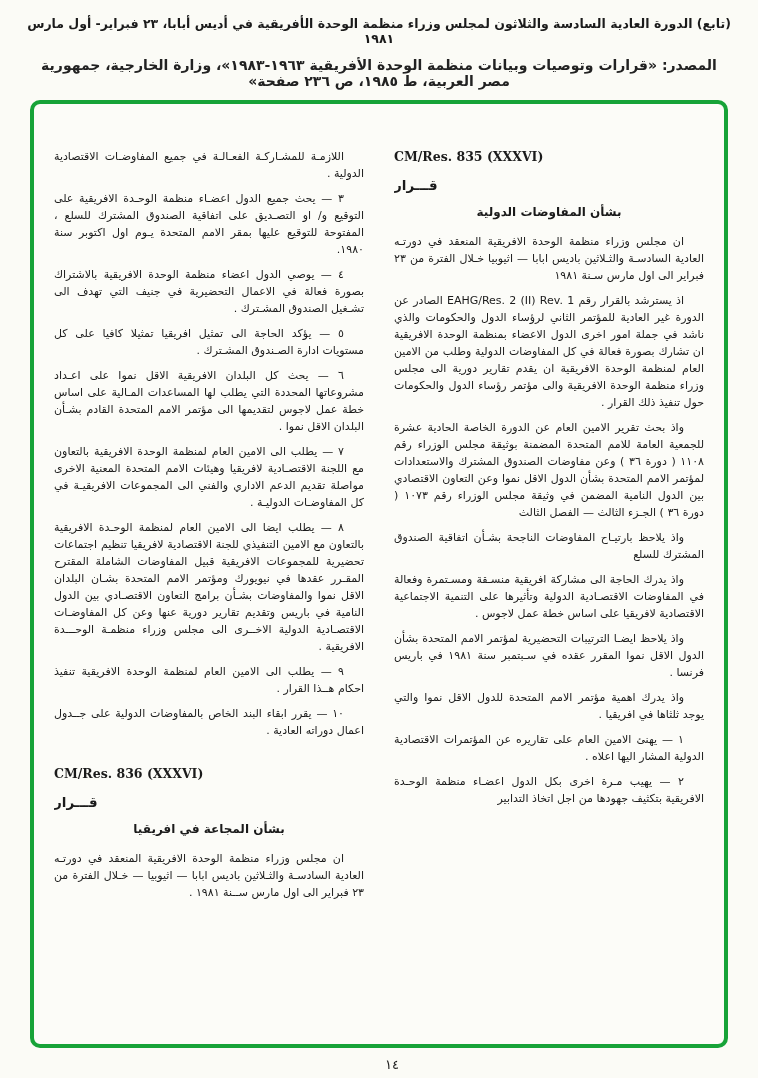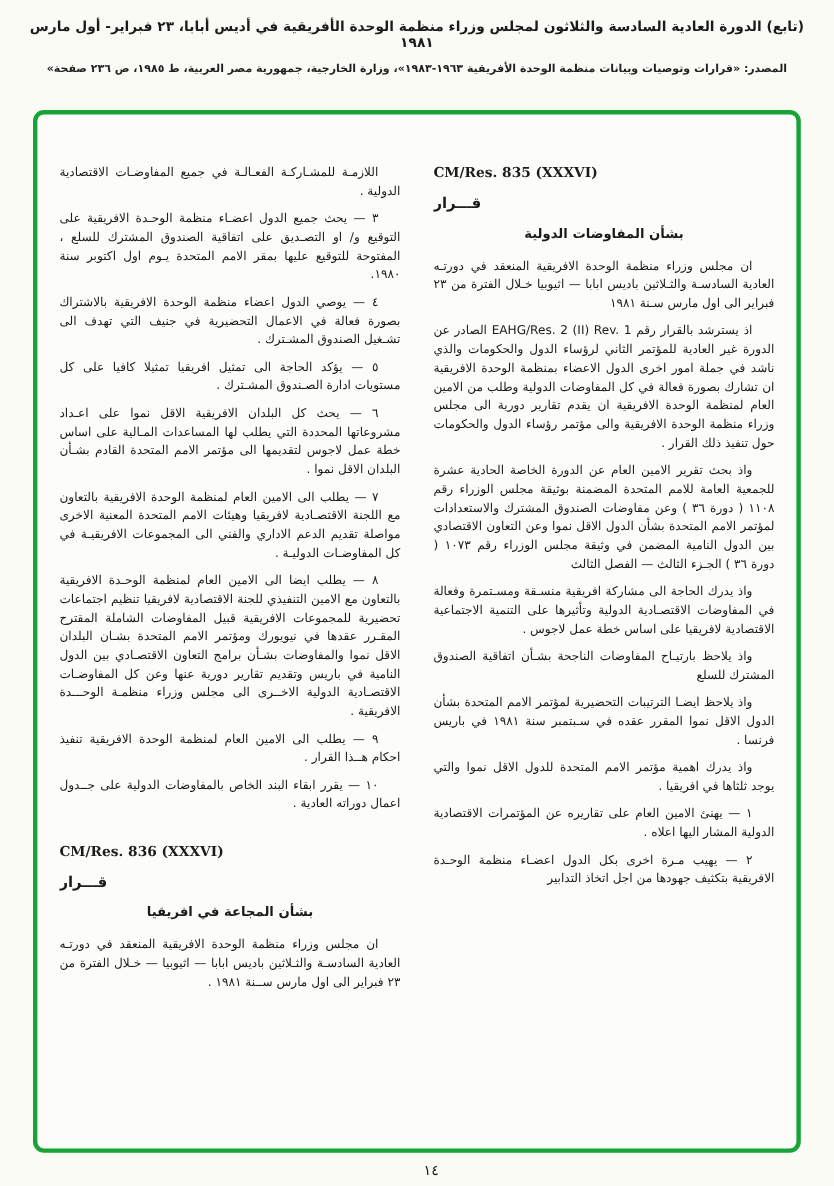--- a/index.html
+++ b/index.html
@@ -9,21 +9,21 @@
     font-family:"DejaVu Sans", sans-serif;
     color:#1b1b1b;
     position:relative;
     overflow:hidden;
   }
   .page { position:absolute; inset:0; }
 
   
   .hdr { direction:rtl; text-align:center; padding:16px 26px 0; }
   .hdr-line1 { font-size:12.5px; font-weight:bold; letter-spacing:.2px; }
-  .hdr-line2 { font-size:10px; font-weight:bold; margin-top:11px; color:#222; }
+  .hdr-line2 { font-size:14px; font-weight:bold; margin-top:11px; color:#222; }
 
   
   .frame {
     position:absolute; top:100px; left:30px; width:698px; height:948px;
     border:4px solid #17a338; border-radius:10px;
     background:#fcfcf8; padding:16px 20px; overflow:hidden;
   }
   .columns { display:flex; direction:rtl; gap:30px; height:100%; }
   .col {
     flex:1; direction:rtl; text-align:justify;
@@ -64,22 +64,22 @@
   <div class="frame">
     <div class="columns">
 
       <div class="col">
         <div class="doc-ref">CM/Res. 835 (XXXVI)</div>
         <div class="res-title">قـــرار</div>
         <div class="res-subtitle">بشأن المفاوضات الدولية</div>
         <p>ان مجلس وزراء منظمة الوحدة الافريقية المنعقد في دورتـه العادية السادسـة والثـلاثين باديس ابابا — اثيوبيا خـلال الفترة من ٢٣ فبراير الى اول مارس سـنة ١٩٨١</p>
         <p>اذ يسترشد بالقرار رقم EAHG/Res. 2 (II) Rev. 1 الصادر عن الدورة غير العادية للمؤتمر الثاني لرؤساء الدول والحكومات والذي ناشد في جملة امور اخرى الدول الاعضاء بمنظمة الوحدة الافريقية ان تشارك بصورة فعالة في كل المفاوضات الدولية وطلب من الامين العام لمنظمة الوحدة الافريقية ان يقدم تقارير دورية الى مجلس وزراء منظمة الوحدة الافريقية والى مؤتمر رؤساء الدول والحكومات حول تنفيذ ذلك القرار .</p>
         <p>واذ بحث تقرير الامين العام عن الدورة الخاصة الحادية عشرة للجمعية العامة للامم المتحدة المضمنة بوثيقة مجلس الوزراء رقم ١١٠٨ ( دورة ٣٦ ) وعن مفاوضات الصندوق المشترك والاستعدادات لمؤتمر الامم المتحدة بشأن الدول الاقل نموا وعن التعاون الاقتصادي بين الدول النامية المضمن في وثيقة مجلس الوزراء رقم ١٠٧٣ ( دورة ٣٦ ) الجـزء الثالث — الفصل الثالث</p>
+        <p>واذ يلاحظ بارتيـاح المفاوضات الناجحة بشـأن اتفاقية الصندوق المشترك للسلع</p>
         <p>واذ يدرك الحاجة الى مشاركة افريقية منسـقة ومسـتمرة وفعالة في المفاوضات الاقتصـادية الدولية وتأثيرها على التنمية الاجتماعية الاقتصادية لافريقيا على اساس خطة عمل لاجوس .</p>
-        <p>واذ يلاحظ بارتيـاح المفاوضات الناجحة بشـأن اتفاقية الصندوق المشترك للسلع</p>
         <p>واذ يلاحظ ايضـا الترتيبات التحضيرية لمؤتمر الامم المتحدة بشأن الدول الاقل نموا المقرر عقده في سـبتمبر سنة ١٩٨١ في باريس فرنسا .</p>
         <p>واذ يدرك اهمية مؤتمر الامم المتحدة للدول الاقل نموا والتي يوجد ثلثاها في افريقيا .</p>
         <p>١ — يهنئ الامين العام على تقاريره عن المؤتمرات الاقتصادية الدولية المشار اليها اعلاه .</p>
         <p>٢ — يهيب مـرة اخرى بكل الدول اعضـاء منظمة الوحـدة الافريقية بتكثيف جهودها من اجل اتخاذ التدابير</p>
       </div>
 
       <div class="col">
         <p>اللازمـة للمشـاركـة الفعـالـة في جميع المفاوضـات الاقتصادية الدولية .</p>
         <p>٣ — يحث جميع الدول اعضـاء منظمة الوحـدة الافريقية على التوقيع و/ او التصـديق على اتفاقية الصندوق المشترك للسلع ، المفتوحة للتوقيع عليها بمقر الامم المتحدة يـوم اول اكتوبر سنة ١٩٨٠.</p>
         <p>٤ — يوصي الدول اعضاء منظمة الوحدة الافريقية بالاشتراك بصورة فعالة في الاعمال التحضيرية في جنيف التي تهدف الى تشـغيل الصندوق المشـترك .</p>

